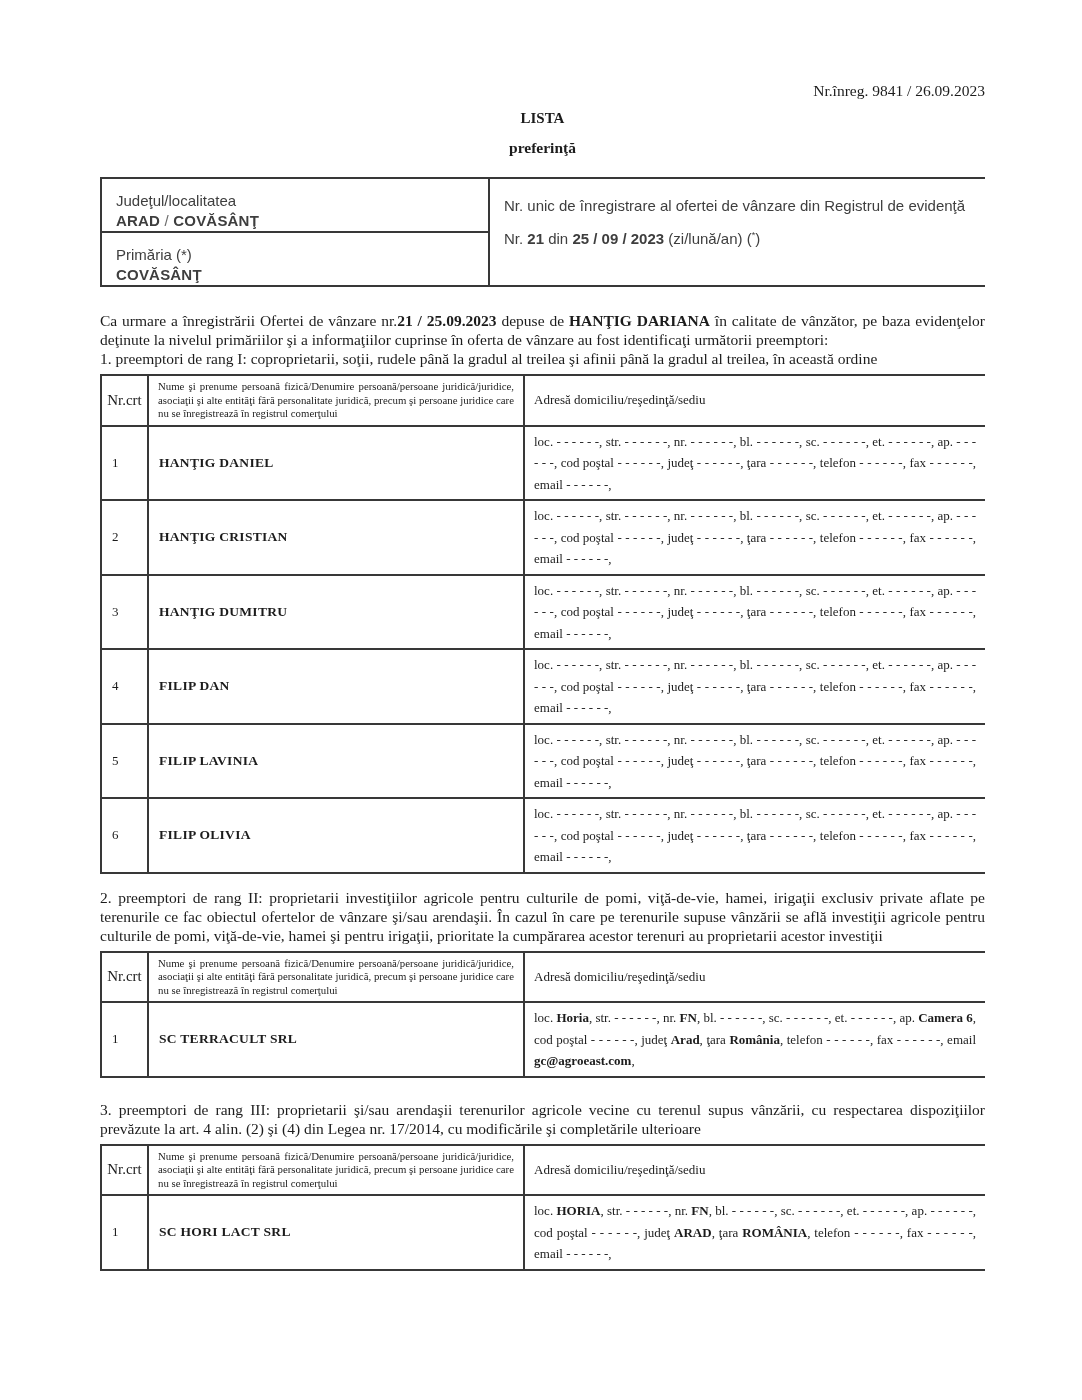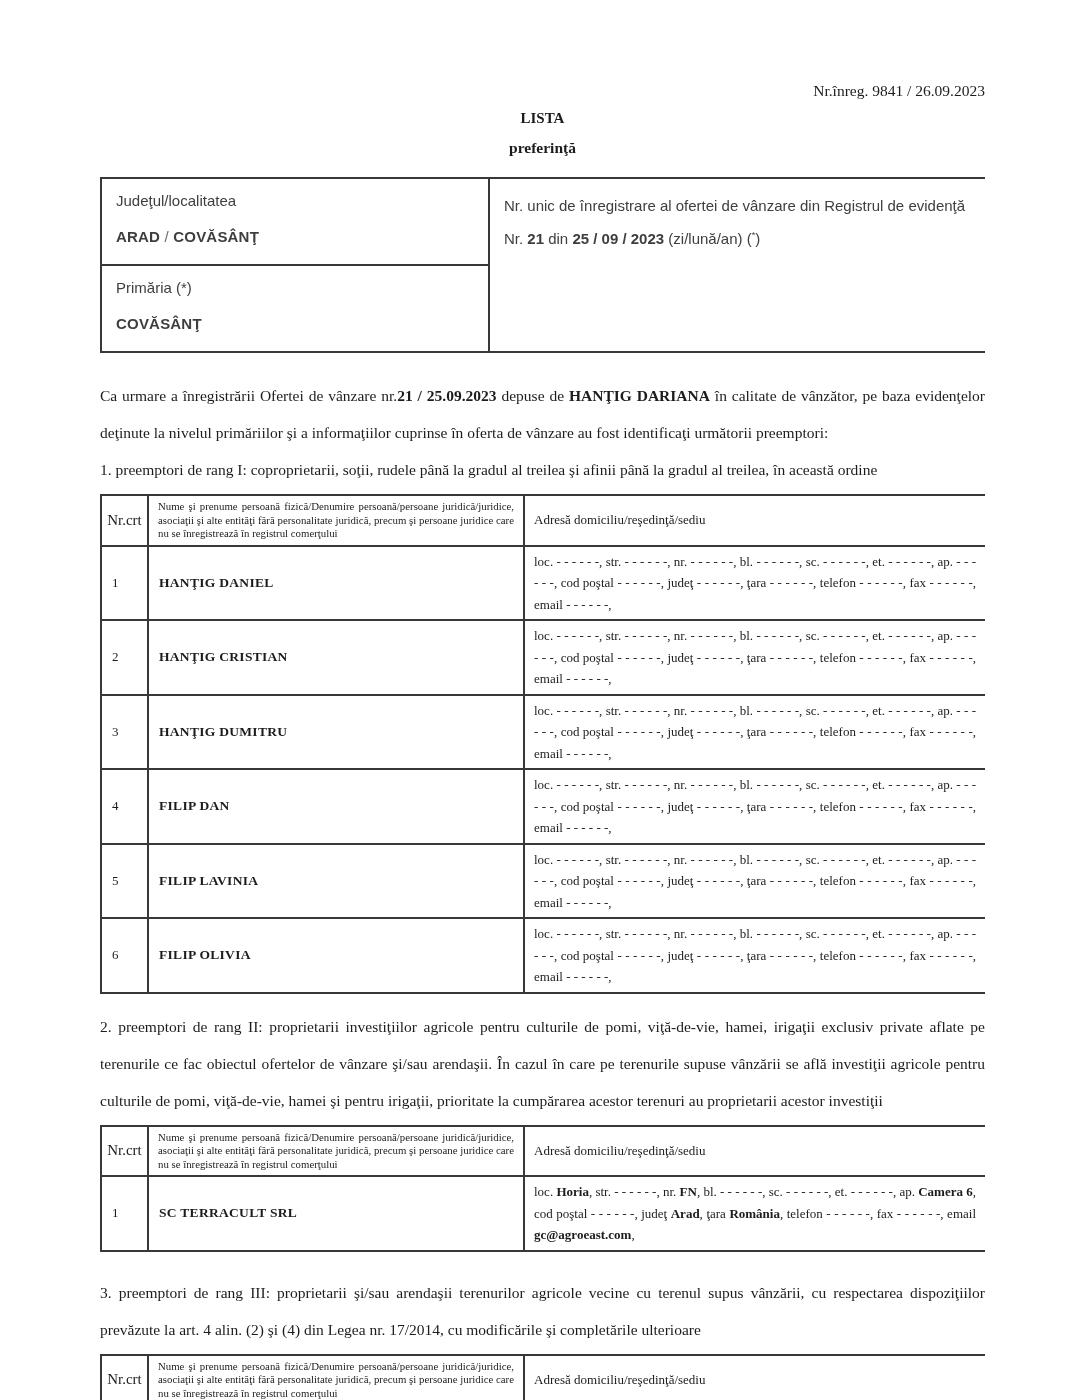--- a/index.html
+++ b/index.html
@@ -13,30 +13,30 @@
   
   .hdr-line{text-align:right;font-size:15.5px;line-height:19px;}
   .reg-line{margin-top:29px;}
   .doc-title{text-align:center;font-weight:bold;font-size:15px;line-height:19px;margin-top:9px;}
   .doc-subtitle{text-align:center;font-weight:bold;font-size:15.5px;line-height:29px;margin-top:5px;}
   
   .info-table{
     width:100%;border-collapse:collapse;margin-top:15px;
     font-family:"Liberation Sans",sans-serif;color:#3e3e3e;font-size:15px;
   }
-  .info-table td{border:2px solid #383838;vertical-align:top;padding:12px 14px 17px 14px;}
+  .info-table td{border:2px solid #383838;vertical-align:top;padding:12px 14px 0 14px;}
   .info-table td.no-right{border-right:none;}
   .info-label{line-height:20px;}
-  .info-value{margin-top:16px;font-weight:bold;line-height:20px;letter-spacing:.2px;}
+  .info-value{margin-top:0;font-weight:bold;line-height:20px;letter-spacing:.2px;}
   .info-value .sep{font-weight:normal;color:#6b6b6b;}
   .reg-text{text-align:justify;line-height:26px;margin:2px 0 0 0;}
   .reg-nr{margin-top:7px;line-height:26px;}
   sup{font-size:9px;vertical-align:super;line-height:0;}
   
-  .para{font-size:15.5px;line-height:37px;text-align:justify;margin:0;}
+  .para{font-size:15.5px;line-height:19px;text-align:justify;margin:0;}
   .intro{margin-top:24px;}
   .sect2{margin-top:14px;}
   .sect3{margin-top:22px;}
   
   .main-table{width:100%;border-collapse:collapse;margin-top:6px;}
   .main-table th,.main-table td{border:2px solid #383838;}
   .main-table .no-right{border-right:none;}
   .th-nr{width:41px;font-weight:normal;font-size:15px;text-align:center;padding:2px;}
   .th-name{width:356px;font-weight:normal;font-size:10.8px;line-height:13.5px;text-align:justify;padding:4px 9px;vertical-align:middle;}
   .th-addr{font-weight:normal;font-size:13px;text-align:left;padding:4px 9px;vertical-align:middle;}

